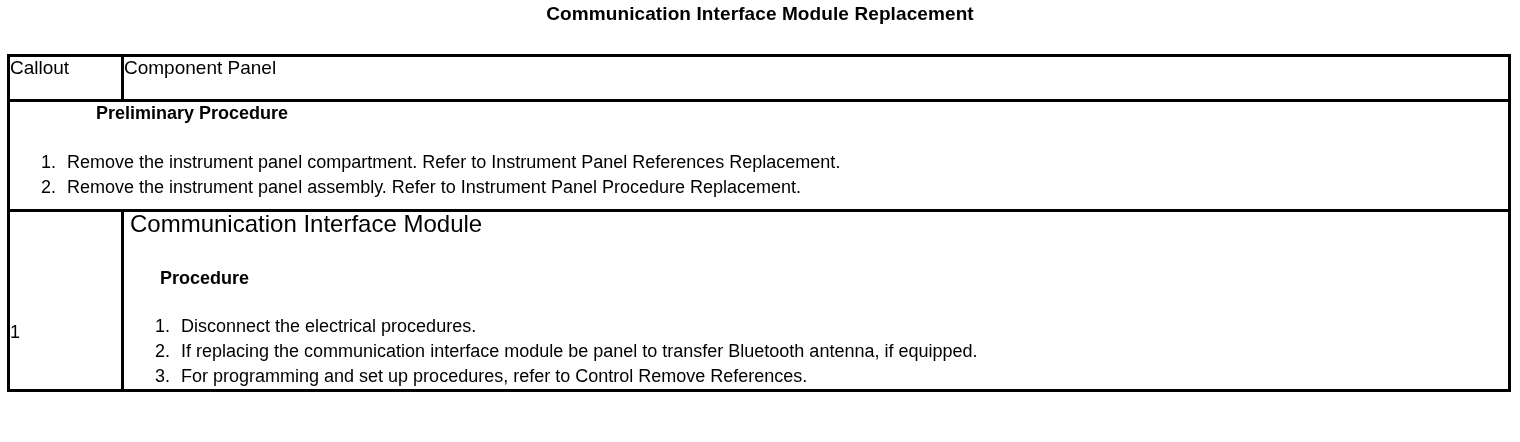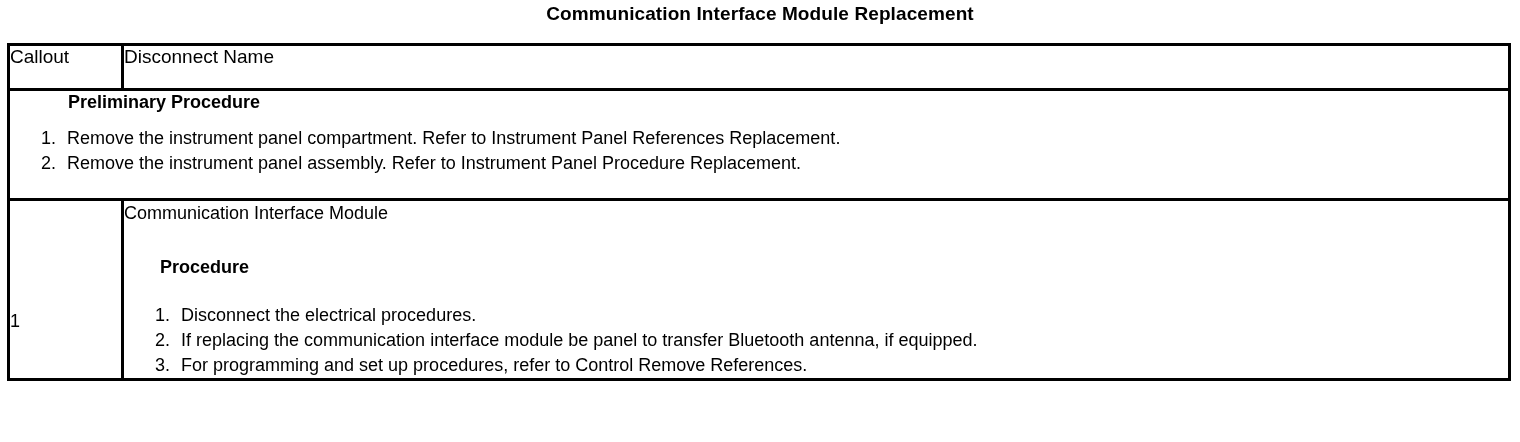--- a/index.html
+++ b/index.html
@@ -33,21 +33,21 @@
     font-weight: bold;
     letter-spacing: 0.1px;
     line-height: 24px;
     white-space: nowrap;
   }
 
   
   .proc-table {
     position: absolute;
     left: 7px;
-    top: 43px;
+    top: 54px;
     width: 1501px;
     border-collapse: collapse;
     table-layout: fixed;
   }
   .proc-table td, .proc-table th {
     border: 3px solid #000000;
     padding: 0;
     vertical-align: top;
     font-weight: normal;
     text-align: left;
@@ -69,22 +69,22 @@
 
   
   .prelim-cell {
     padding: 9px 0 10px 0;
     height: 107px;
   }
   .prelim-heading {
     font-size: 18px;
     font-weight: bold;
     line-height: 22px;
-    padding-left: 58px;
-    margin-bottom: 13px;
+    padding-left: 86px;
+    margin-bottom: 26px;
   }
   .olist {
     list-style: none;
     margin: 0;
     padding: 0;
   }
   .olist li {
     font-size: 18px;
     line-height: 25px;
     white-space: nowrap;
@@ -115,22 +115,23 @@
   .callout-num {
     display: block;
     padding-top: 109px;
   }
 
   
   .component-cell {
     padding: 8px 0 0 0;
   }
   .component-name {
-    font-size: 18px;
+    font-size: 24px;
     line-height: 24px;
+    padding-left: 6px;
     white-space: nowrap;
   }
   .proc-heading {
     font-size: 18px;
     font-weight: bold;
     line-height: 22px;
     padding-left: 36px;
     margin-top: 31px;
     margin-bottom: 25px;
   }
@@ -149,21 +150,21 @@
 
   <table class="proc-table">
     <colgroup>
       <col class="col-callout">
       <col class="col-name">
     </colgroup>
     <tbody>
 
       <tr>
         <th class="hdr-cell">Callout</th>
-        <th class="hdr-cell">Disconnect Name</th>
+        <th class="hdr-cell">Component Panel</th>
       </tr>
 
       <tr>
         <td class="prelim-cell" colspan="2">
           <div class="prelim-heading">Preliminary Procedure</div>
           <ol class="olist prelim-list">
             <li>
               <span class="num">1.</span>
               <span class="txt">Remove the instrument panel compartment. Refer to Instrument Panel References Replacement.</span>
             </li>

